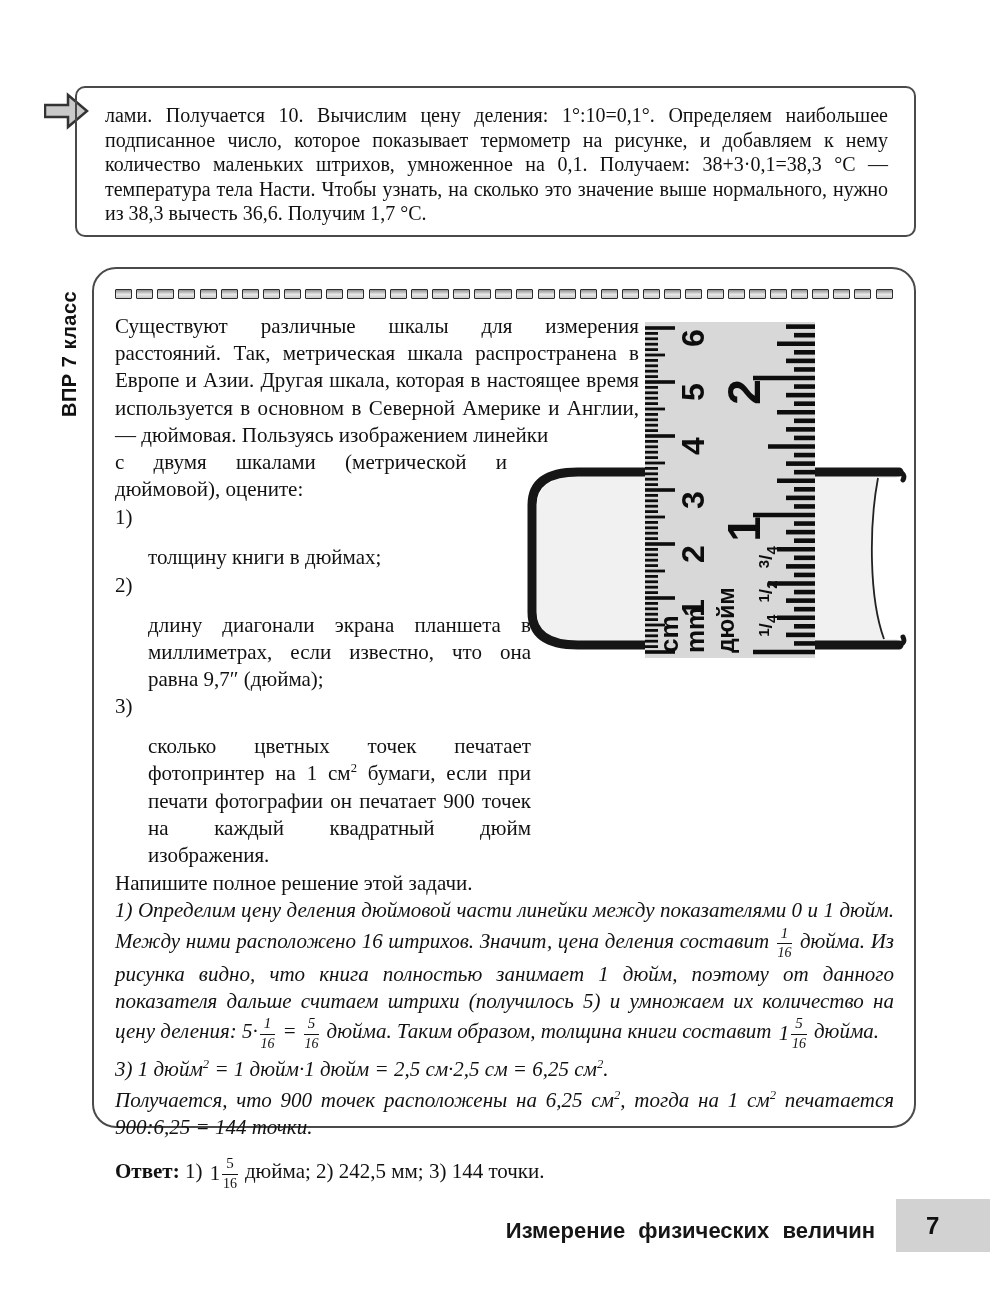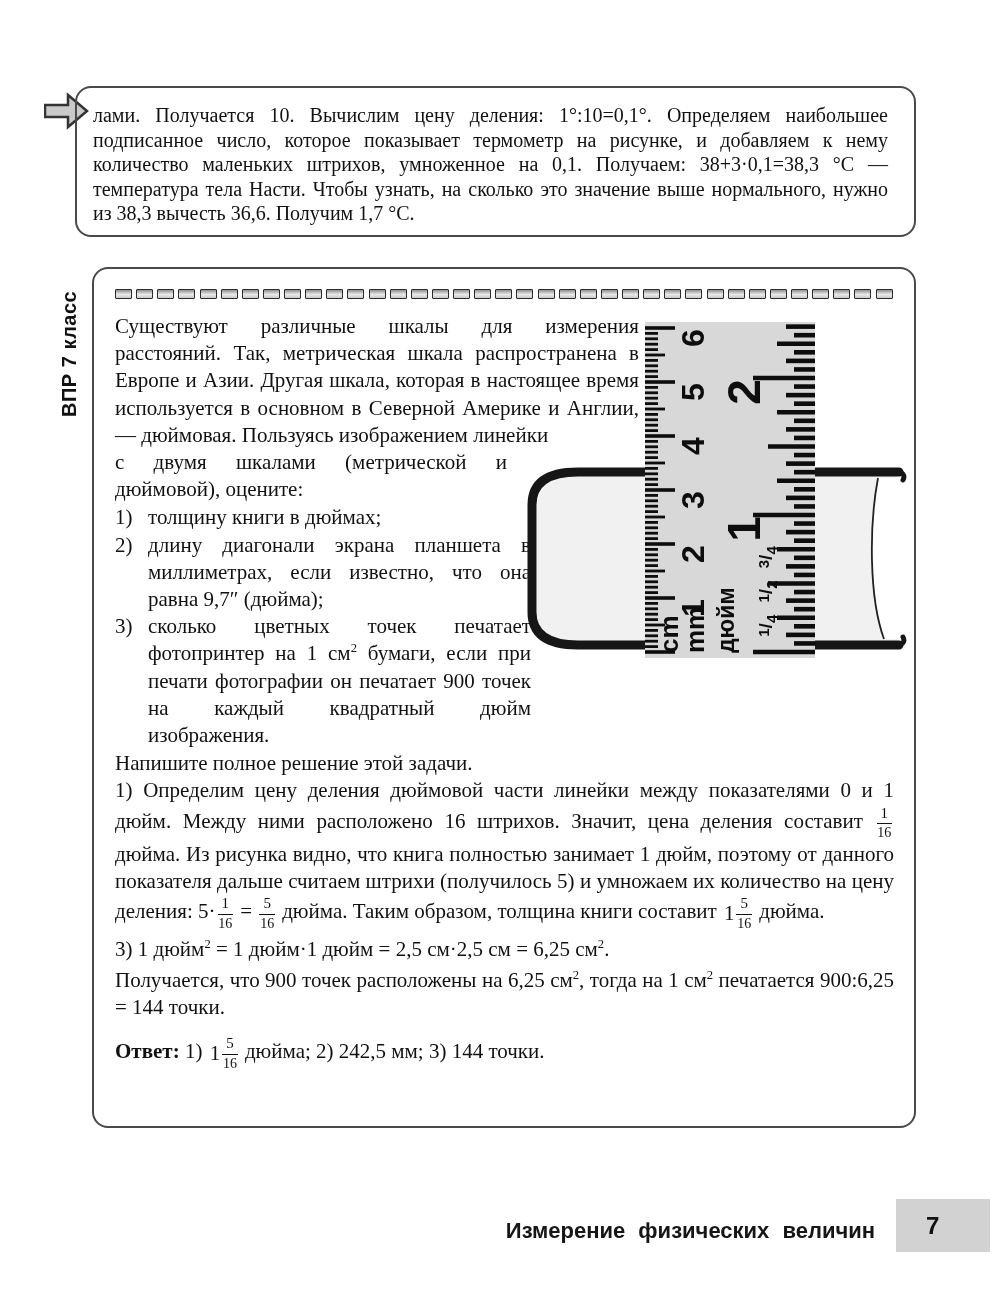--- a/index.html
+++ b/index.html
@@ -2,53 +2,53 @@
 <html><head>
 <meta charset="utf-8">
 <style>
   html,body{margin:0;padding:0;background:#ffffff;}
   body{width:1000px;height:1312px;position:relative;overflow:hidden;
        font-family:"Liberation Serif", serif;color:#111;}
   .abs{position:absolute;}
 
   
   .intro-box{left:75px;top:86px;width:841px;height:151px;
-    border:2.5px solid #4a4a4a;border-radius:16px;box-sizing:border-box;
-    padding:15px 26px 12px 16px;}
+    border:2.5px solid #4a4a4a;border-radius:10px;box-sizing:border-box;
+    padding:15px 26px 12px 28px;}
   .intro-box p{margin:0;font-size:20px;line-height:24.6px;text-align:justify;text-align-last:left;}
 
   .arrow-icon{left:44px;top:92px;width:46px;height:38px;}
 
   
   .side-label{left:58px;top:284px;width:30px;height:140px;
     writing-mode:vertical-rl;transform:rotate(180deg);
     font-family:"Liberation Sans", sans-serif;font-weight:bold;font-size:20px;
     letter-spacing:.5px;text-align:center;}
 
   
   .main-box{left:92px;top:267px;width:824px;height:861px;
-    border:2.5px solid #4a4a4a;border-radius:16px;box-sizing:border-box;
+    border:2.5px solid #4a4a4a;border-radius:24px;box-sizing:border-box;
     padding:20px 20px 0 21px;}
 
   .dash-row{display:flex;justify-content:space-between;width:778px;height:11px;margin-bottom:13px;}
   .dash{width:17px;height:10px;box-sizing:border-box;border:1.8px solid #2b2b2b;border-radius:1px;
     background:linear-gradient(180deg,#8f8f8f 0%,#e9e9e9 55%,#c9c9c9 100%);}
 
   .task-text{font-size:21px;line-height:27.2px;}
   .task-intro-1{width:524px;margin:0;text-align:justify;text-align-last:left;}
   .task-intro-2{width:392px;margin:0;text-align:justify;text-align-last:left;}
   .task-list{width:416px;margin:1px 0 0 0;}
   .task-item{display:flex;}
   .item-num{width:33px;flex:none;}
-  .item-body{flex:1;text-align:justify;text-align-last:left;}
+  .item-body{flex:1;text-align:justify;text-align-last:left;margin-top:40px;}
   .task-closing{margin:1px 0 0 0;}
 
   .solution-heading{font-size:21px;font-weight:bold;margin:8px 0 3px 0;}
   .solution p{width:779px;margin:0 12px 4px 0;font-size:21px;line-height:27.2px;
-    text-align:justify;text-align-last:left;}
+    text-align:justify;text-align-last:left;font-style:italic;}
   .answer{width:779px;margin-top:14px;font-size:21px;}
   .answer .label{font-weight:bold;text-align:center;}
 
   sup{font-size:0.6em;line-height:0;}
 
   
   .frac{display:inline-flex;align-items:center;vertical-align:middle;margin:0 2px;line-height:0;}
   .frac .whole{font-size:21px;line-height:1;margin-right:2px;}
   .frac .stack{display:inline-flex;flex-direction:column;align-items:center;}
   .frac .num{display:block;font-size:15px;line-height:1.15;padding:0 4px 1px 4px;border-bottom:1.6px solid #111;}

